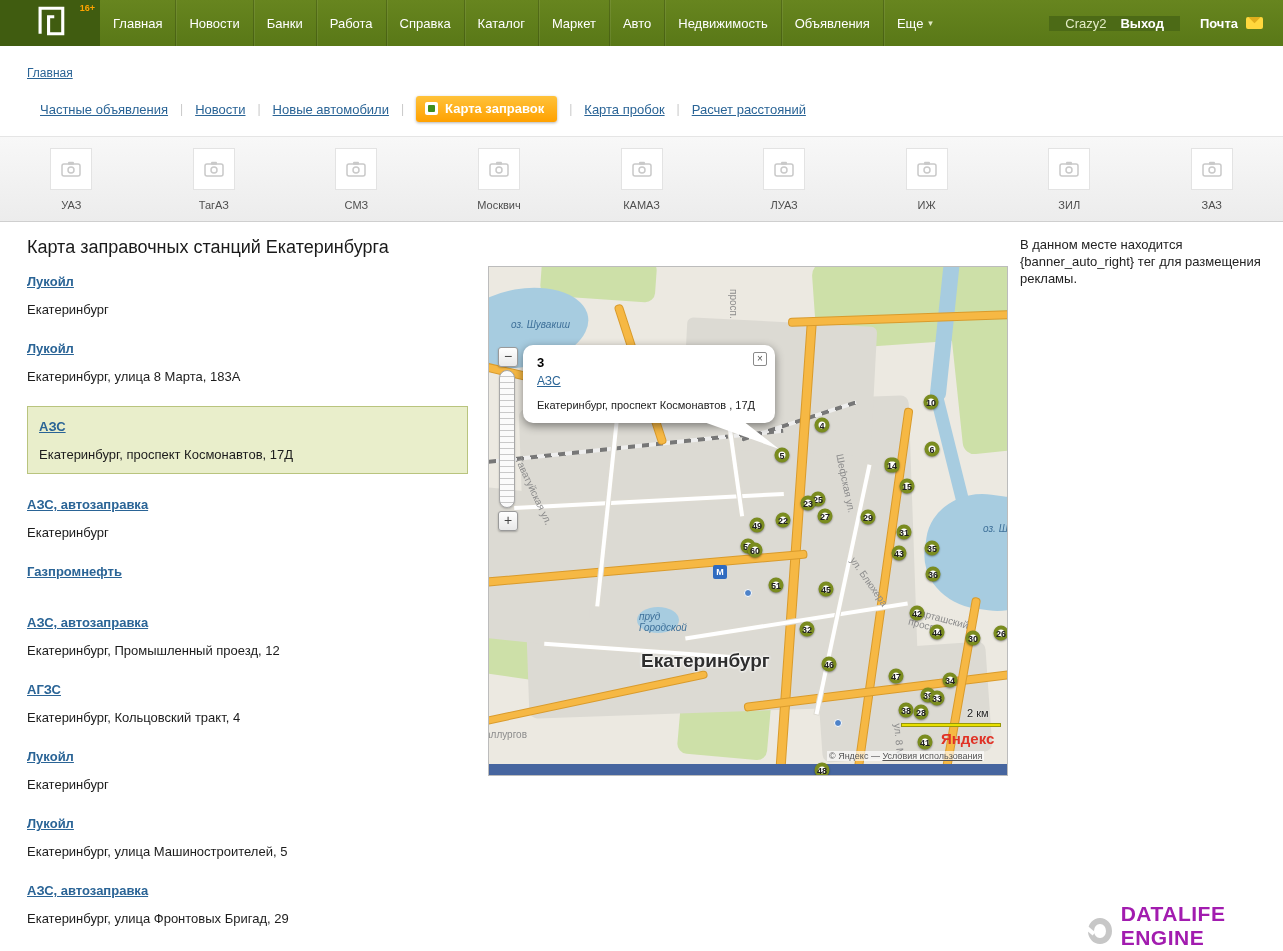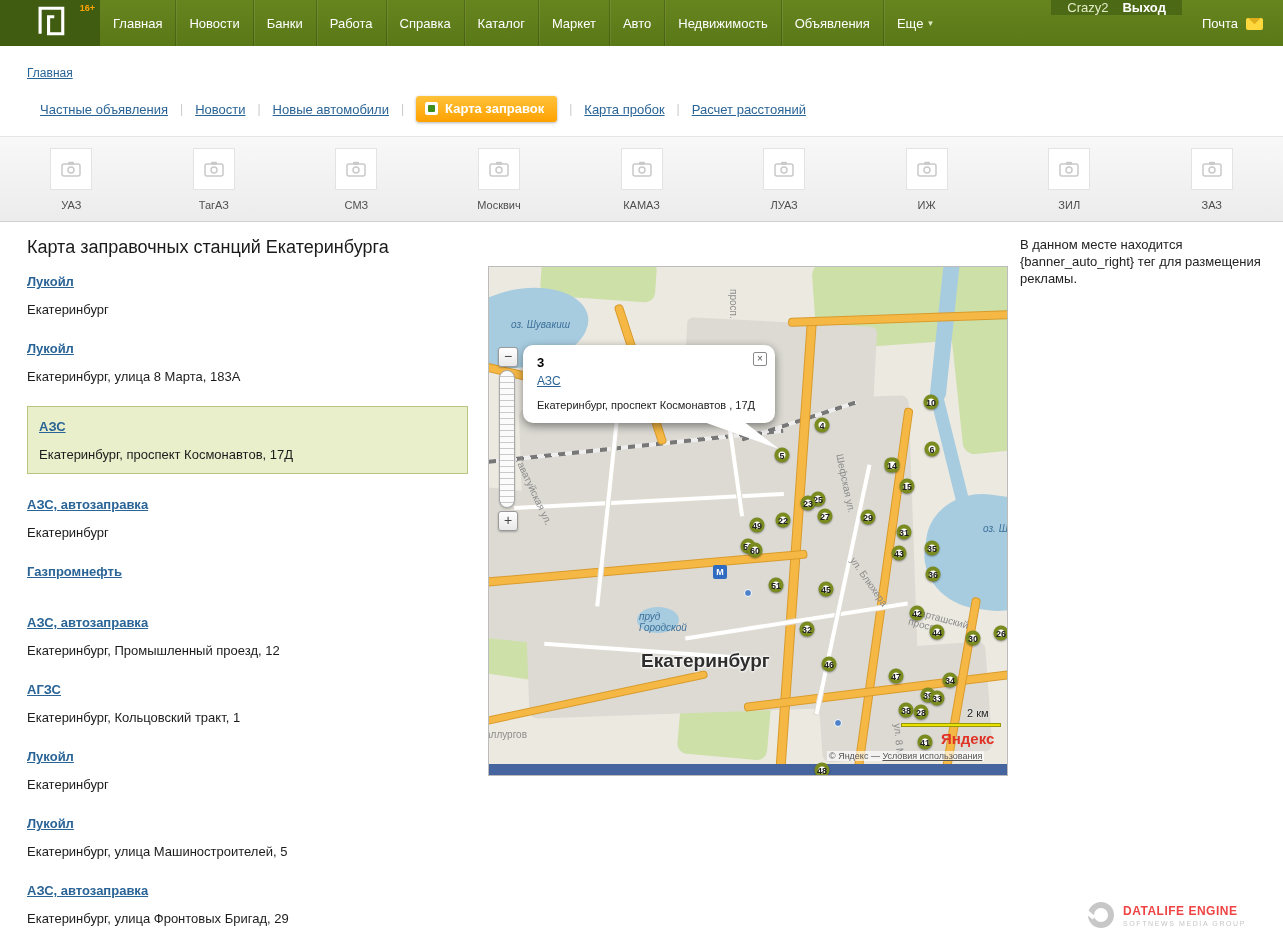--- a/index.html
+++ b/index.html
@@ -7,25 +7,25 @@
 .page{position:relative;width:1283px;height:951px;overflow:hidden;background:#fff}
 
 
 .topbar{display:flex;align-items:stretch;height:46px;background:linear-gradient(#67851f,#597817)}
 .logo-block{position:relative;width:100px;background:#405c10;display:flex;align-items:center;justify-content:center;cursor:pointer}
 .age{position:absolute;top:3px;right:5px;font-size:9px;font-weight:bold;color:#ffa400}
 .topnav-menu{display:flex;align-items:stretch}
 .nav-item{display:flex;align-items:center;padding:0 13px;color:#fff;font-size:13px;cursor:pointer;white-space:nowrap}
 .nav-item + .nav-item{border-left:1px solid rgba(0,0,0,.18);box-shadow:inset 1px 0 0 rgba(255,255,255,.08)}
 .caret{font-size:9px;margin-left:5px;color:#dfe8c2}
-.top-right{margin-left:auto;display:flex;align-items:flex-start}
+.top-right{margin-left:auto;display:flex;align-items:center}
 .user-block{display:flex;align-items:center;gap:14px;background:#4c6a16;padding:0 16px;font-size:13px}
 .user-name{color:#e4ecc6;cursor:pointer}
 .logout{font-weight:bold;color:#fff;cursor:pointer}
-.mail-block{display:flex;align-items:center;gap:8px;padding:16px 20px;color:#fff;font-size:13px;font-weight:normal;cursor:pointer}
+.mail-block{display:flex;align-items:center;gap:8px;padding:16px 20px;color:#fff;font-size:13px;font-weight:bold;cursor:pointer}
 .mail-icon{position:relative;width:17px;height:12px;background:#ffd83d;border-radius:2px;overflow:hidden}
 .mail-icon::after{content:"";position:absolute;left:3px;top:-7px;width:11px;height:11px;background:#e0ae1d;transform:rotate(45deg)}
 
 
 .crumb{padding:17px 0 0 27px}
 .crumb a{color:#2a6496;font-size:12px;text-decoration:underline;cursor:pointer}
 .subnav{display:flex;align-items:center;margin:15px 0 0 40px;gap:12px}
 .sub-link{color:#2a6496;font-size:13px;text-decoration:underline;cursor:pointer;white-space:nowrap}
 .sep{color:#c9c9c9;font-size:12px}
 .fuel-btn{display:flex;align-items:center;gap:7px;background:linear-gradient(#ffc23a,#ffa100);border-radius:3px;padding:5px 13px 6px 9px;color:#fff;font-weight:bold;font-size:13px;box-shadow:0 1px 3px rgba(0,0,0,.3);cursor:pointer;white-space:nowrap}
@@ -78,21 +78,21 @@
 .scalebar{position:absolute;left:412px;top:456px;width:100px;height:4px;background:#e8e000;border:1px solid #97970a;z-index:30}
 .scale-label{position:absolute;left:478px;top:440px;font-size:11px;color:#222;z-index:30;text-shadow:0 0 2px #fff}
 .ylogo{position:absolute;left:452px;top:463px;font-size:15px;font-weight:bold;color:#e03226;z-index:30;cursor:pointer}
 .attr{position:absolute;left:338px;top:484px;font-size:9px;color:#555;z-index:30;background:rgba(255,255,255,.65);padding:0 2px;white-space:nowrap}
 .attr .attr-link{text-decoration:underline;cursor:pointer;color:#555}
 
 
 .watermark{position:absolute;left:1088px;top:902px;display:flex;align-items:center;gap:9px}
 .dle-icon{position:relative;width:26px;height:26px;border-radius:50%;border:6px solid #c7c7c7}
 .dle-icon::after{content:"";position:absolute;left:-8px;top:5px;width:9px;height:4px;background:#fff;transform:rotate(40deg)}
-.dle-title{font-size:12px;font-weight:bold;color:#ef4444;letter-spacing:.5px}
+.dle-title{font-size:21px;font-weight:bold;color:#a21caf;letter-spacing:.5px}
 .dle-sub{font-size:7px;color:#c6c6c6;letter-spacing:1.6px;margin-top:2px}
 </style>
 </head>
 <body>
 
 <div class="page">
 
   <div class="topbar">
     <div class="logo-block">
       <span>
@@ -243,21 +243,21 @@
 
   <div class="content">
     <h1 class="page-title">Карта заправочных станций Екатеринбурга</h1>
     <div>
         <div class="station"><a class="station-name">Лукойл</a><div class="station-addr">Екатеринбург</div></div>
         <div class="station"><a class="station-name">Лукойл</a><div class="station-addr">Екатеринбург, улица 8 Марта, 183А</div></div>
         <div class="station highlight"><a class="station-name">АЗС</a><div class="station-addr">Екатеринбург, проспект Космонавтов, 17Д</div></div>
         <div class="station"><a class="station-name">АЗС, автозаправка</a><div class="station-addr">Екатеринбург</div></div>
         <div class="station"><a class="station-name">Газпромнефть</a></div>
         <div class="station"><a class="station-name">АЗС, автозаправка</a><div class="station-addr">Екатеринбург, Промышленный проезд, 12</div></div>
-        <div class="station"><a class="station-name">АГЗС</a><div class="station-addr">Екатеринбург, Кольцовский тракт, 1</div></div>
+        <div class="station"><a class="station-name">АГЗС</a><div class="station-addr">Екатеринбург, Кольцовский тракт, 4</div></div>
         <div class="station"><a class="station-name">Лукойл</a><div class="station-addr">Екатеринбург</div></div>
         <div class="station"><a class="station-name">Лукойл</a><div class="station-addr">Екатеринбург, улица Машиностроителей, 5</div></div>
         <div class="station"><a class="station-name">АЗС, автозаправка</a><div class="station-addr">Екатеринбург, улица Фронтовых Бригад, 29</div></div>
       </div>
 
     <div class="ad-box">В данном месте находится {banner_auto_right} тег для размещения рекламы.</div>
 
     <div class="map">
 
       <div class="shape park" style="left:325px;top:-12px;width:210px;height:88px;border-radius:14px;transform:rotate(-4deg)"></div>

